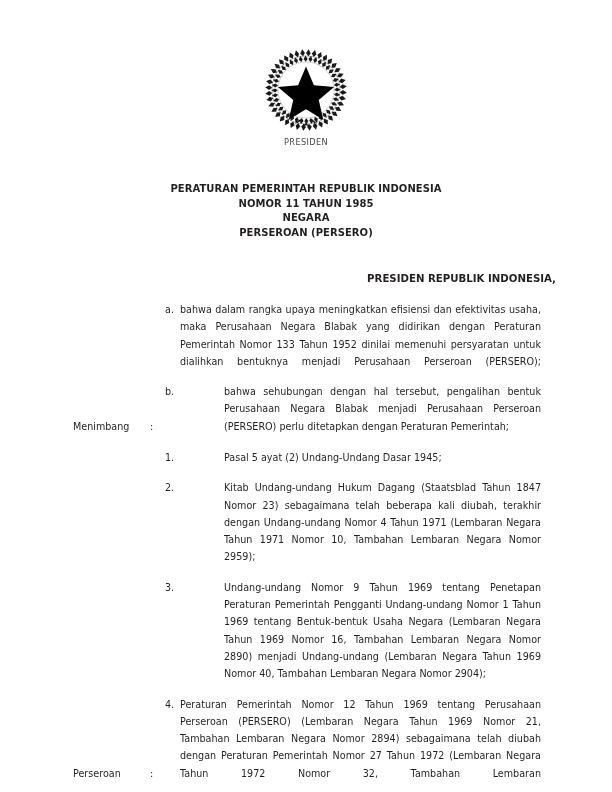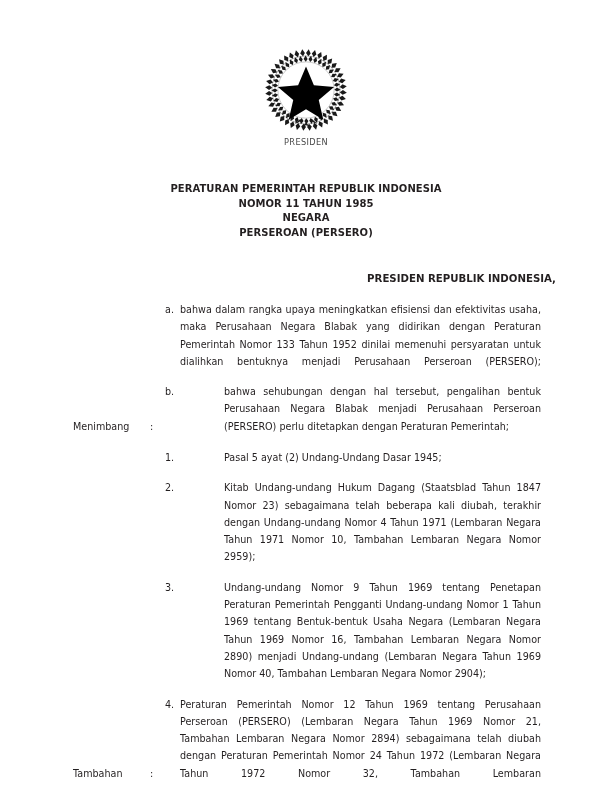--- a/index.html
+++ b/index.html
@@ -435,35 +435,35 @@
         <div class="item-text full-justify">bahwa dalam rangka upaya meningkatkan efisiensi dan efektivitas usaha, maka Perusahaan Negara Blabak yang didirikan dengan Peraturan Pemerintah Nomor 133 Tahun 1952 dinilai memenuhi persyaratan untuk dialihkan bentuknya menjadi Perusahaan Perseroan (PERSERO);</div>
       </div>
       <div class="item">
         <div class="item-marker">b.</div>
         <div class="item-text last-left">bahwa sehubungan dengan hal tersebut, pengalihan bentuk Perusahaan Negara Blabak menjadi Perusahaan Perseroan (PERSERO) perlu ditetapkan dengan Peraturan Pemerintah;</div>
       </div>
     </div>
   </div>
 
   <div class="clause" id="mengingat-clause">
-    <div class="clause-label">Tambahan</div>
+    <div class="clause-label">Perseroan</div>
     <div class="clause-colon">:</div>
     <div class="clause-body">
       <div class="item">
         <div class="item-marker">1.</div>
         <div class="item-text last-left">Pasal 5 ayat (2) Undang-Undang Dasar 1945;</div>
       </div>
       <div class="item">
         <div class="item-marker">2.</div>
         <div class="item-text last-left">Kitab Undang-undang Hukum Dagang (Staatsblad Tahun 1847 Nomor 23) sebagaimana telah beberapa kali diubah, terakhir dengan Undang-undang Nomor 4 Tahun 1971 (Lembaran Negara Tahun 1971 Nomor 10, Tambahan Lembaran Negara Nomor 2959);</div>
       </div>
       <div class="item">
         <div class="item-marker">3.</div>
         <div class="item-text last-left">Undang-undang Nomor 9 Tahun 1969 tentang Penetapan Peraturan Pemerintah Pengganti Undang-undang Nomor 1 Tahun 1969 tentang Bentuk-bentuk Usaha Negara (Lembaran Negara Tahun 1969 Nomor 16, Tambahan Lembaran Negara Nomor 2890) menjadi Undang-undang (Lembaran Negara Tahun 1969 Nomor 40, Tambahan Lembaran Negara Nomor 2904);</div>
       </div>
       <div class="item">
         <div class="item-marker">4.</div>
-        <div class="item-text full-justify">Peraturan Pemerintah Nomor 12 Tahun 1969 tentang Perusahaan Perseroan (PERSERO) (Lembaran Negara Tahun 1969 Nomor 21, Tambahan Lembaran Negara Nomor 2894) sebagaimana telah diubah dengan Peraturan Pemerintah Nomor 24 Tahun 1972 (Lembaran Negara Tahun 1972 Nomor 32, Tambahan Lembaran</div>
+        <div class="item-text full-justify">Peraturan Pemerintah Nomor 12 Tahun 1969 tentang Perusahaan Perseroan (PERSERO) (Lembaran Negara Tahun 1969 Nomor 21, Tambahan Lembaran Negara Nomor 2894) sebagaimana telah diubah dengan Peraturan Pemerintah Nomor 27 Tahun 1972 (Lembaran Negara Tahun 1972 Nomor 32, Tambahan Lembaran</div>
       </div>
     </div>
   </div>
 
 </div>
 
 </body></html>

